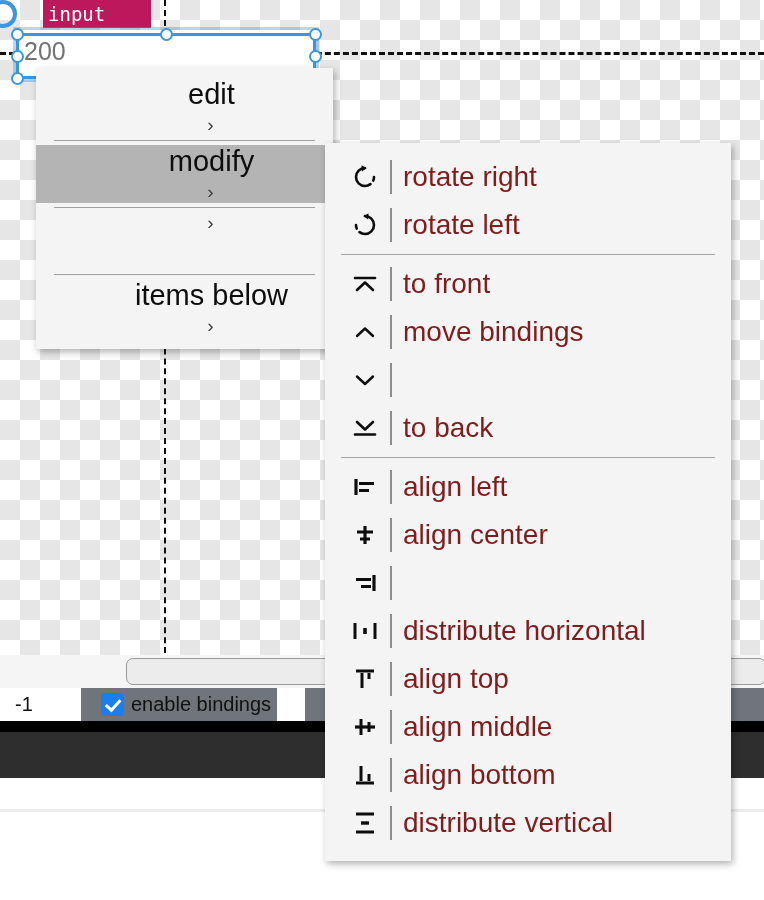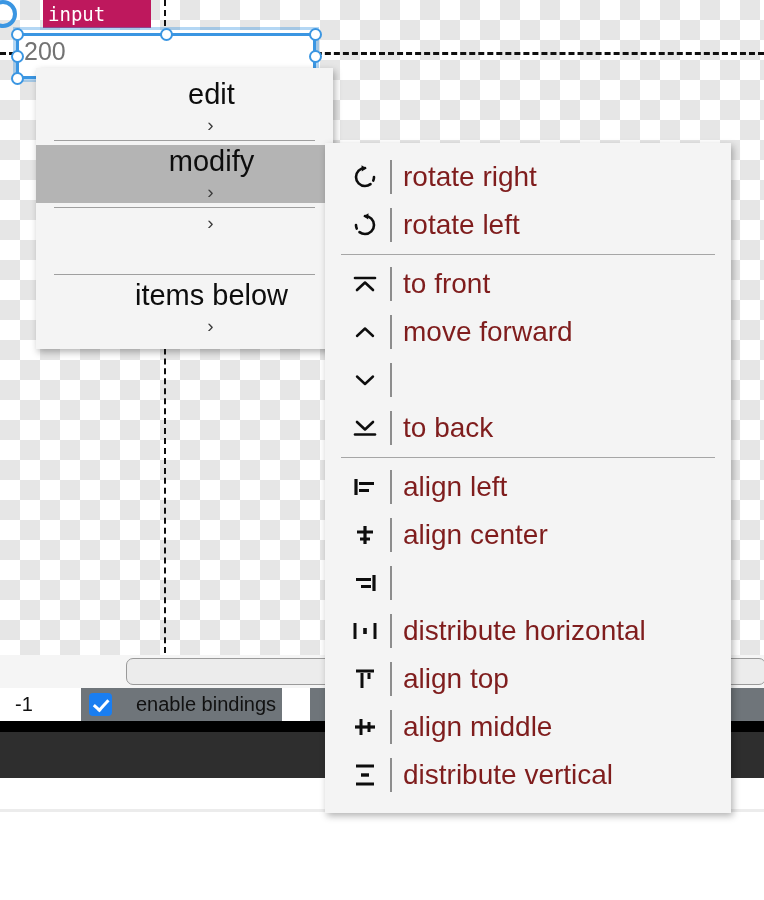--- a/index.html
+++ b/index.html
@@ -176,22 +176,22 @@
     color: #111111;
     font-size: 20px;
     display: flex;
     align-items: center;
     padding-left: 15px;
     box-sizing: border-box;
   }
   .status-check-wrap {
     display: flex;
     align-items: center;
-    padding-left: 8px;
-    gap: 24px;
+    padding-left: 20px;
+    gap: 7px;
   }
   .checkbox {
     width: 23px;
     height: 23px;
     border-radius: 4px;
     background: #1a7ef1;
     display: flex;
     align-items: center;
     justify-content: center;
     position: relative;
@@ -433,21 +433,21 @@
       <span class="menu-label">to front</span>
     </div>
 
     <div class="menu-item">
       <span class="mi-icon">
         <svg width="30" height="30" viewBox="0 0 30 30">
           <polyline points="7,19 15,11.5 23,19" fill="none" stroke="#0d0d0d" stroke-width="2.4" stroke-linecap="round" stroke-linejoin="round"></polyline>
         </svg>
       </span>
       <span class="mi-divider"></span>
-      <span class="menu-label">move forward</span>
+      <span class="menu-label">move bindings</span>
     </div>
 
     <div class="menu-item">
       <span class="mi-icon">
         <svg width="30" height="30" viewBox="0 0 30 30">
           <polyline points="7,11.5 15,19 23,11.5" fill="none" stroke="#0d0d0d" stroke-width="2.4" stroke-linecap="round" stroke-linejoin="round"></polyline>
         </svg>
       </span>
       <span class="mi-divider"></span>
     </div>
@@ -529,20 +529,31 @@
         <svg width="30" height="30" viewBox="0 0 30 30">
           <line x1="5" y1="15" x2="25" y2="15" stroke="#0d0d0d" stroke-width="3.2"></line>
           <line x1="11" y1="7" x2="11" y2="23" stroke="#0d0d0d" stroke-width="3"></line>
           <line x1="19" y1="10" x2="19" y2="20" stroke="#0d0d0d" stroke-width="3"></line>
         </svg>
       </span>
       <span class="mi-divider"></span>
       <span class="menu-label">align middle</span>
     </div>
 
+    <div class="menu-item">
+      <span class="mi-icon">
+        <svg width="30" height="30" viewBox="0 0 30 30">
+          <line x1="11" y1="6" x2="11" y2="21" stroke="#0d0d0d" stroke-width="3"></line>
+          <line x1="19" y1="14" x2="19" y2="21" stroke="#0d0d0d" stroke-width="3"></line>
+          <line x1="6" y1="23" x2="24" y2="23" stroke="#0d0d0d" stroke-width="3"></line>
+        </svg>
+      </span>
+      <span class="mi-divider"></span>
+      <span class="menu-label">align bottom</span>
+    </div>
 
     <div class="menu-item">
       <span class="mi-icon">
         <svg width="30" height="30" viewBox="0 0 30 30">
           <line x1="6" y1="6" x2="24" y2="6" stroke="#0d0d0d" stroke-width="3"></line>
           <line x1="11" y1="15" x2="19" y2="15" stroke="#0d0d0d" stroke-width="3.4"></line>
           <line x1="6" y1="24" x2="24" y2="24" stroke="#0d0d0d" stroke-width="3"></line>
         </svg>
       </span>
       <span class="mi-divider"></span>

